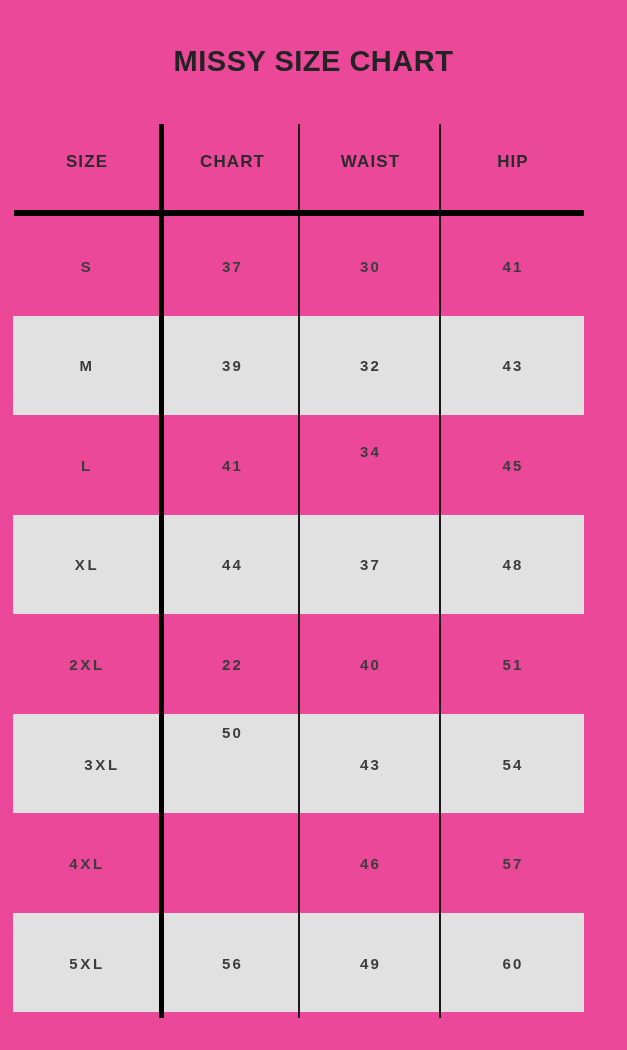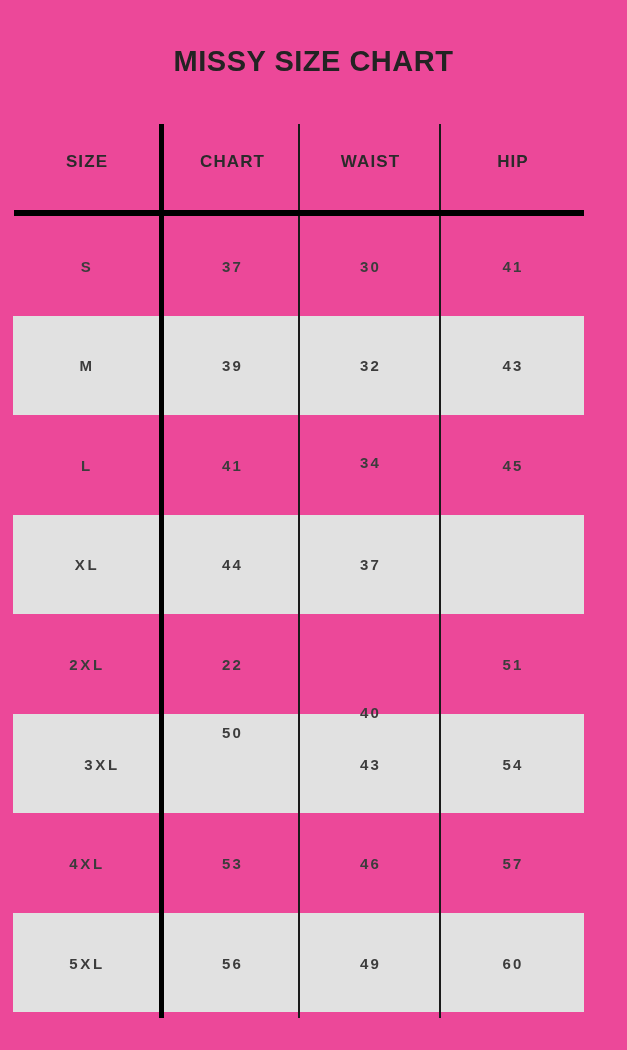--- a/index.html
+++ b/index.html
@@ -157,35 +157,35 @@
     <div class="cell body-cell col-size size-cell" style="top: 135px;">S</div>
         <div class="cell body-cell col-bust" style="top: 135px;">37</div>
         <div class="cell body-cell col-waist" style="top: 135px;">30</div>
         <div class="cell body-cell col-hip" style="top: 135px;">41</div>
         <div class="cell body-cell col-size size-cell" style="top: 234.6px;">M</div>
         <div class="cell body-cell col-bust" style="top: 234.6px;">39</div>
         <div class="cell body-cell col-waist" style="top: 234.6px;">32</div>
         <div class="cell body-cell col-hip" style="top: 234.6px;">43</div>
         <div class="cell body-cell col-size size-cell" style="top: 334.2px;">L</div>
         <div class="cell body-cell col-bust" style="top: 334.2px;">41</div>
-        <div class="cell body-cell col-waist" style="top: 331px;">34</div>
+        <div class="cell body-cell col-waist" style="top: 320px;">34</div>
         <div class="cell body-cell col-hip" style="top: 334.2px;">45</div>
         <div class="cell body-cell col-size size-cell" style="top: 433.8px;">XL</div>
         <div class="cell body-cell col-bust" style="top: 433.8px;">44</div>
         <div class="cell body-cell col-waist" style="top: 433.8px;">37</div>
+        <div class="cell body-cell col-hip" style="top: 433.8px;">48</div>
         <div class="cell body-cell col-size size-cell" style="top: 533.4px;">2XL</div>
         <div class="cell body-cell col-bust" style="top: 533.4px;">22</div>
-        <div class="cell body-cell col-waist" style="top: 533.4px; margin-top: 48px;">40</div>
+        <div class="cell body-cell col-waist" style="top: 533.4px;">40</div>
         <div class="cell body-cell col-hip" style="top: 533.4px;">51</div>
         <div class="cell body-cell col-size size-cell" style="top: 633px; padding-left: 15px;">3XL</div>
         <div class="cell body-cell col-bust" style="top: 601px;">50</div>
         <div class="cell body-cell col-waist" style="top: 633px;">43</div>
         <div class="cell body-cell col-hip" style="top: 633px;">54</div>
         <div class="cell body-cell col-size size-cell" style="top: 732.6px;">4XL</div>
-        <div class="cell body-cell col-bust" style="top: 732.6px;">53</div>
         <div class="cell body-cell col-waist" style="top: 732.6px;">46</div>
         <div class="cell body-cell col-hip" style="top: 732.6px;">57</div>
         <div class="cell body-cell col-size size-cell" style="top: 832.2px;">5XL</div>
         <div class="cell body-cell col-bust" style="top: 832.2px;">56</div>
         <div class="cell body-cell col-waist" style="top: 832.2px;">49</div>
         <div class="cell body-cell col-hip" style="top: 832.2px;">60</div>
       </div>
 
   </div>
 </div>

